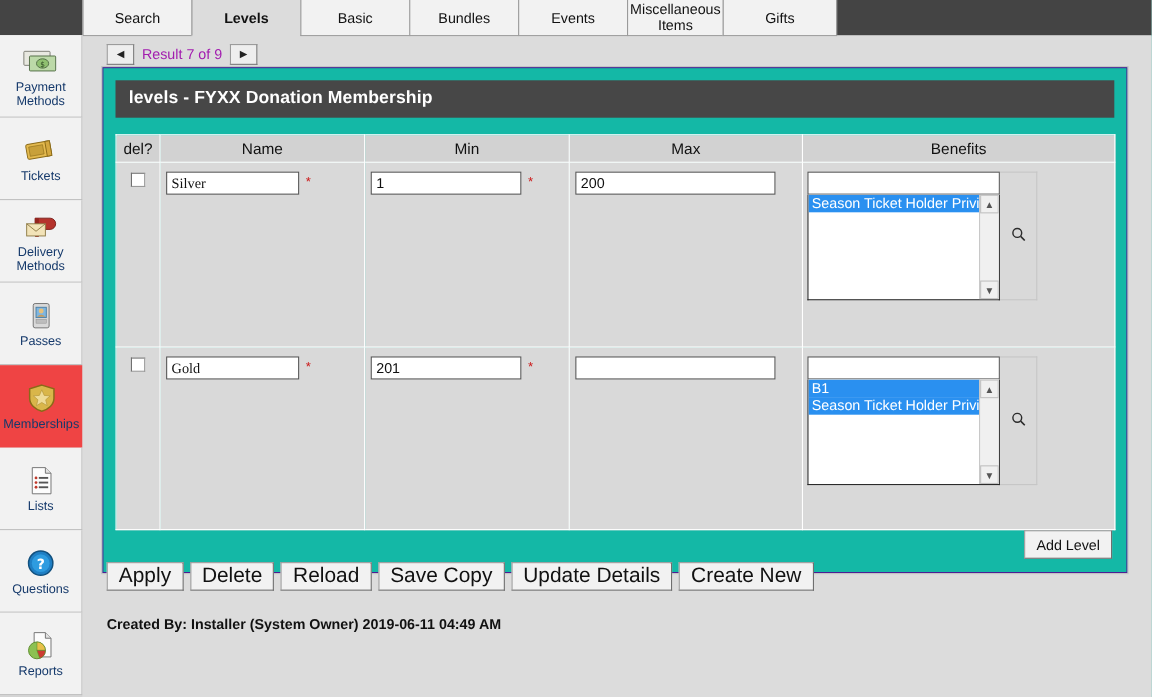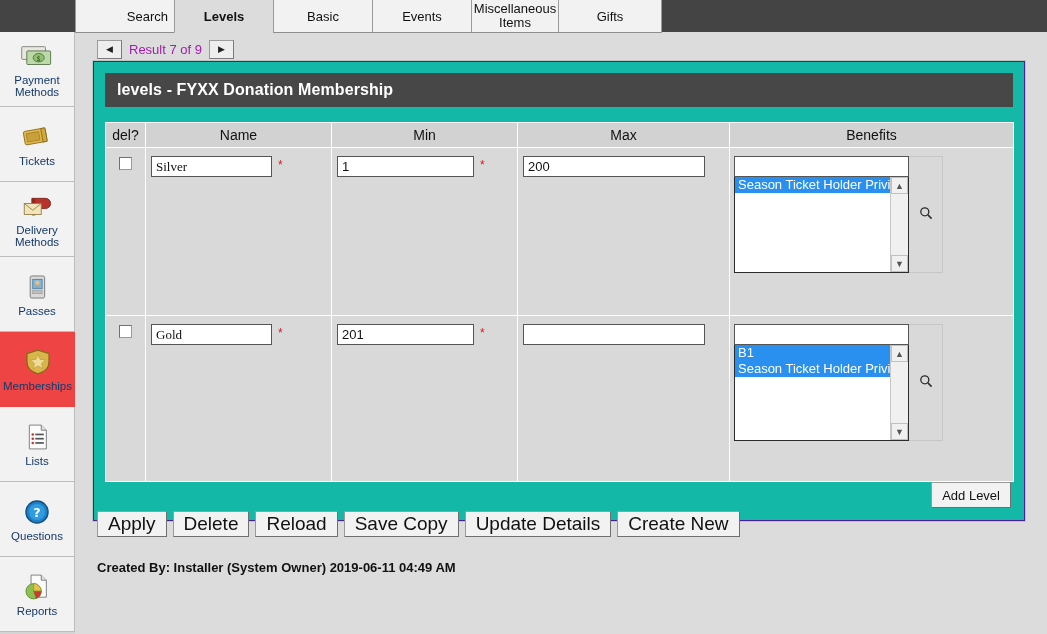--- a/index.html
+++ b/index.html
@@ -160,28 +160,31 @@
   .createdby{position:absolute;left:22px;top:527px;font-size:13px;font-weight:bold;color:#111;}
 </style>
 </head>
 <body>
 
 <div id="app">
 
   <div class="topstrip"></div>
 
   <div class="tabbar" id="tabbar">
-      <div class="tab" style="width: 100px; justify-content: flex-end;">
+      <div class="tab" style="width: 100px;">
         <span>Search</span>
       </div>
       <div class="tab active" style="width: 100px;">
         <span>Levels</span>
       </div>
       <div class="tab" style="width: 100px;">
         <span>Basic</span>
+      </div>
+      <div class="tab" style="width: 100px;">
+        <span>Bundles</span>
       </div>
       <div class="tab" style="width: 100px;">
         <span>Events</span>
       </div>
       <div class="tab wide" style="width: 88px;">
         <span>Miscellaneous Items</span>
       </div>
       <div class="tab" style="width: 104px;">
         <span>Gifts</span>
       </div>

